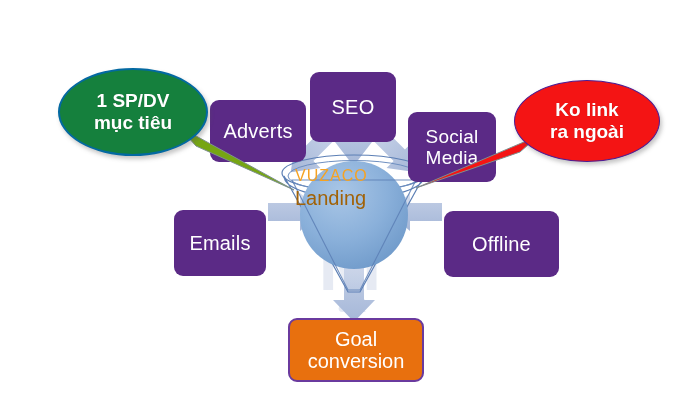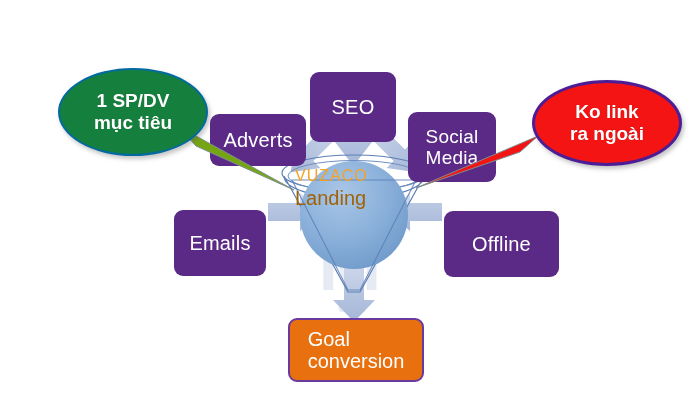--- a/index.html
+++ b/index.html
@@ -32,38 +32,38 @@
     font-size: 20px;
     font-weight: 400;
     letter-spacing: .2px;
     z-index: 30;
     box-shadow: 0 0 0 0 rgba(0,0,0,0);
     margin-top: 28px;
   }
   .chan-box span { display: block; padding: 0 4px; }
 
   #box-seo     { left: 310px; top: 44px;  width: 86px;  height: 70px; }
-  #box-adverts { left: 210px; top: 86px;  width: 96px;  height: 52px; }
+  #box-adverts { left: 210px; top: 72px;  width: 96px;  height: 62px; }
   #box-social  { left: 408px; top: 84px;  width: 88px;  height: 70px; font-size: 19px; text-align: center;}
   #box-emails  { left: 174px; top: 182px; width: 92px;  height: 66px; }
   #box-offline { left: 444px; top: 183px; width: 115px;  height: 66px; }
 
   
   #box-goal {
     position: absolute;
     left: 288px; top: 318px;
     width: 132px; height: 60px;
     background: #E8700E;
     border: 2px solid #6A3A9E;
     border-radius: 9px;
     color: #ffffff;
     display: flex;
     align-items: center;
     justify-content: center;
-    text-align: left;
+    text-align: center;
     font-size: 20px;
     line-height: 1.1;
     z-index: 30;
   }
 
   
   .callout-label {
     position: absolute;
     display: flex;
     align-items: center;
@@ -77,23 +77,23 @@
     z-index: 40;
     text-shadow: 0 0 1px rgba(0,0,0,.25);
   }
   #callout-green {
     left: 58px; top: 68px; width: 146px; height: 84px;
     background: #15803d;
     border: 2px solid #0369a1;
     box-shadow: 2px 3px 4px rgba(90,90,90,.35);
   }
   #callout-red {
-    left: 532px; top: 80px; width: 144px; height: 80px;
+    left: 514px; top: 80px; width: 144px; height: 80px;
     background: #F41414;
-    border: 3px solid #4c1d95;
+    border: 1px solid #4c1d95;
     box-shadow: 2px 3px 4px rgba(90,90,90,.35);
   }
 
   
   #layer-funnel, #layer-arrows, #layer-leaders, #layer-watermark {
     position: absolute;
     left: 0; top: 0;
     width: 700px; height: 400px;
   }
   #layer-watermark { z-index: 5; }

